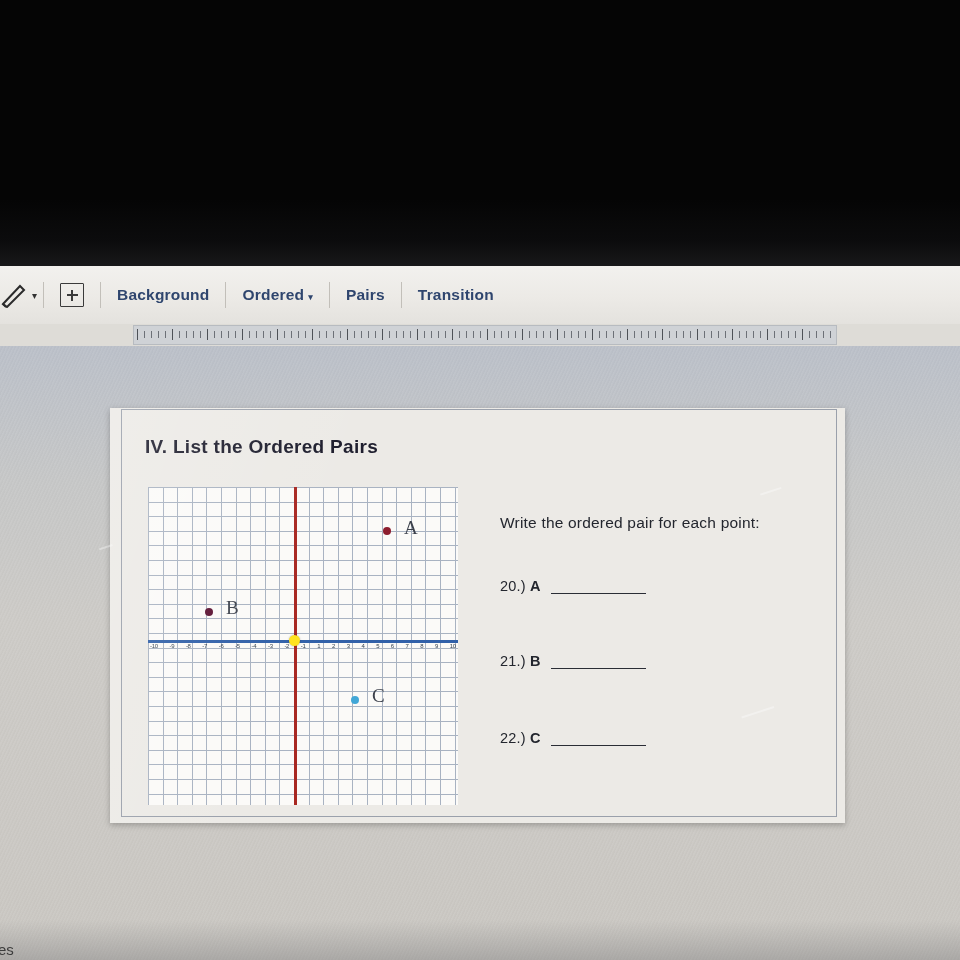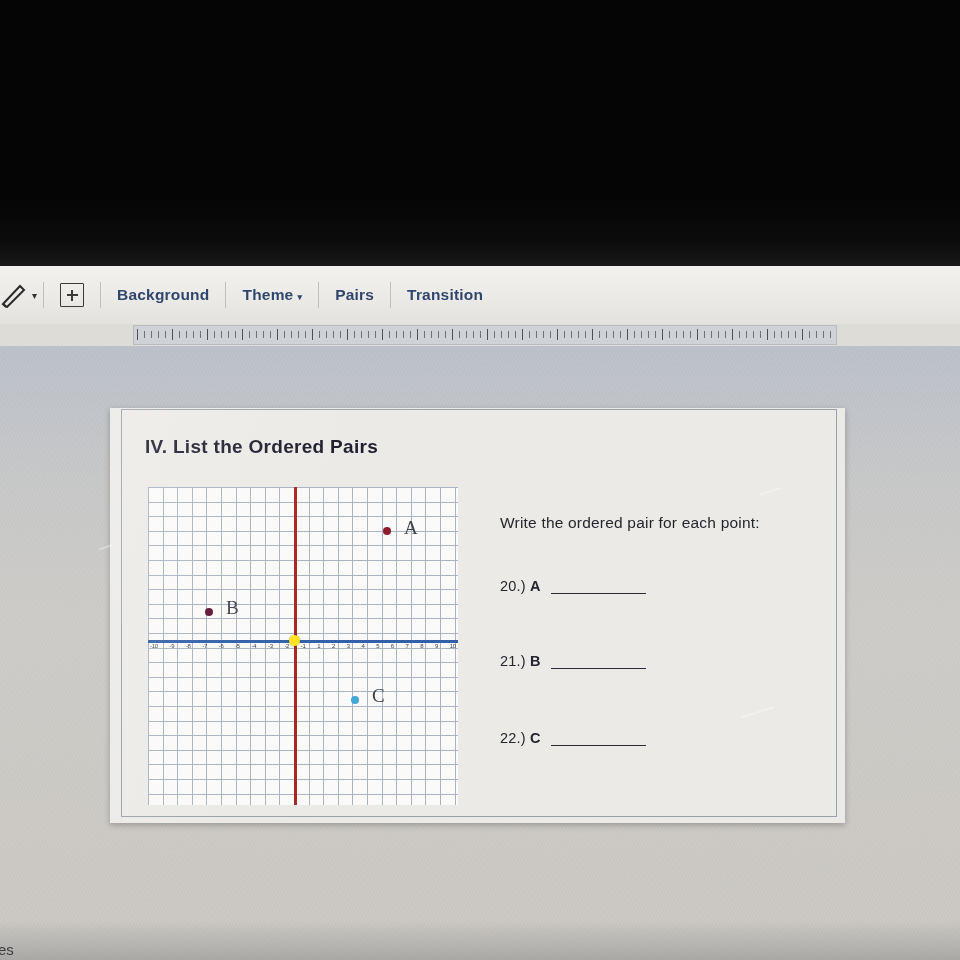--- a/index.html
+++ b/index.html
@@ -334,21 +334,21 @@
       </div>
       <span class="caret">▾</span>
       <div class="tb-sep"></div>
       <div class="tb-icon" style="padding:0 16px;">
         <div class="insert-box"></div>
       </div>
       <div class="tb-sep"></div>
       <div class="tb-item">Background</div>
       <div class="tb-sep"></div>
       <div class="tb-item">
-        <span>Theme</span><span class="tb-caret-down">▾</span>
+        <span>Ordered</span><span class="tb-caret-down">▾</span>
       </div>
       <div class="tb-sep"></div>
       <div class="tb-item">Pairs</div>
       <div class="tb-sep"></div>
       <div class="tb-item">Transition</div>
     </div>
   </div>
 
   <div class="ruler-band"></div>
   <div class="ruler" id="ruler">

